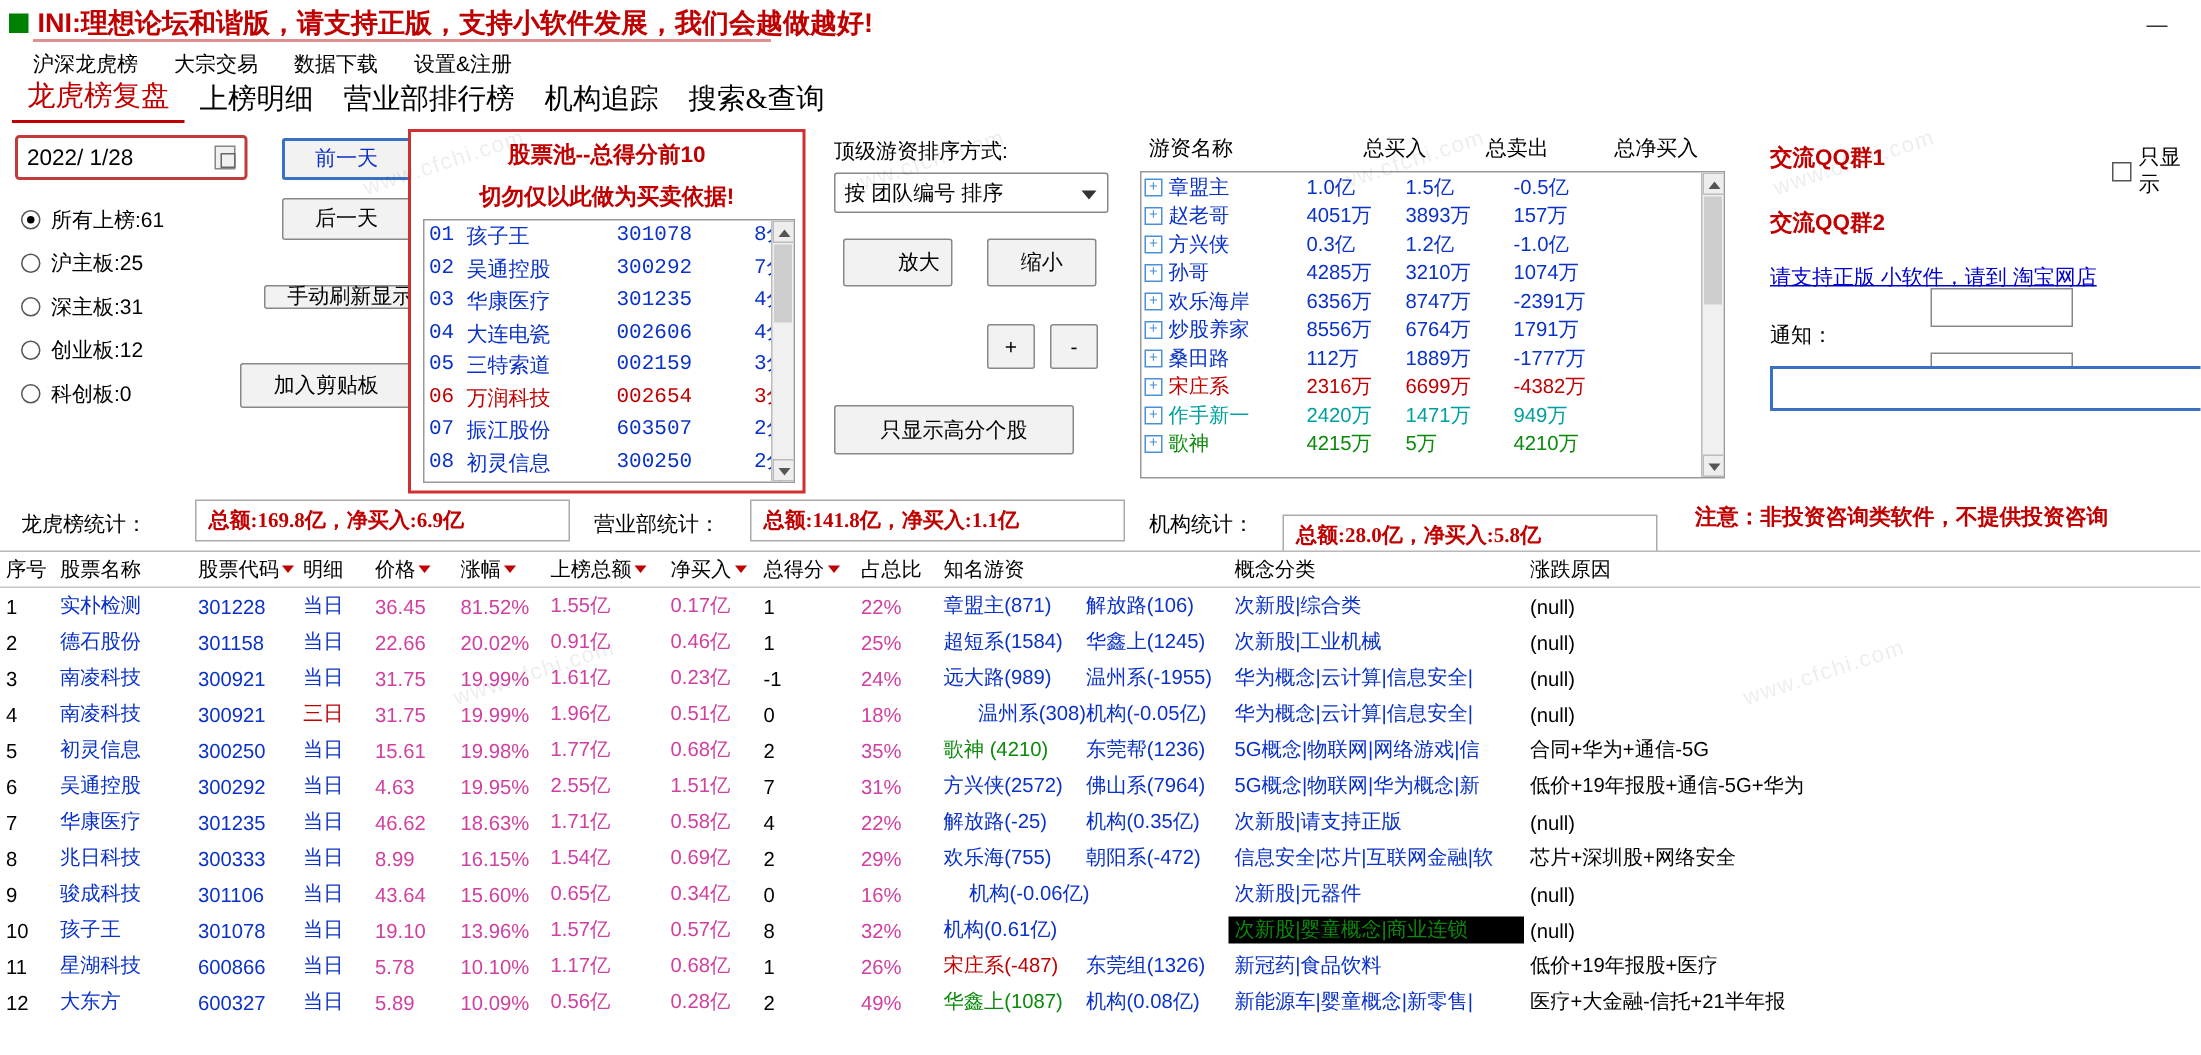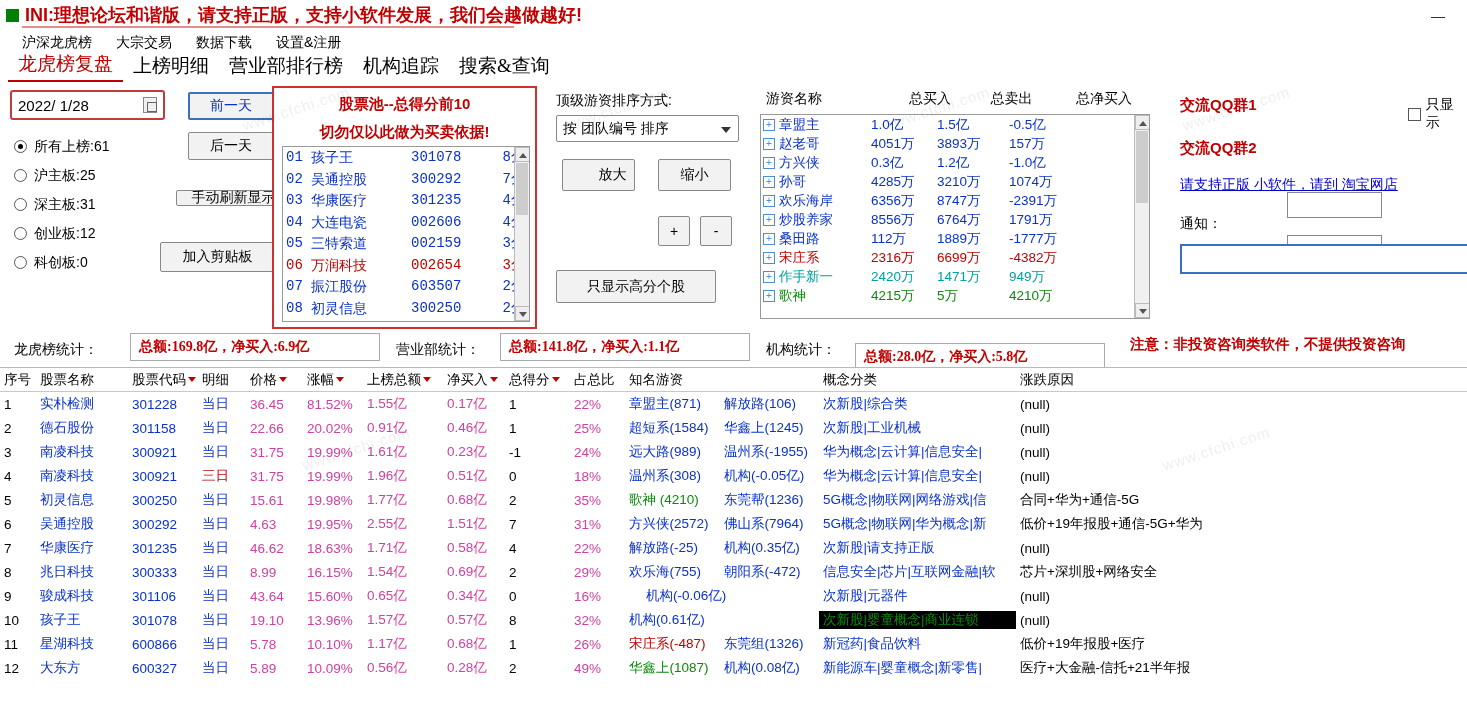--- a/index.html
+++ b/index.html
@@ -465,21 +465,21 @@
     <div class="c w0 black">4</div>
     <div class="c w1 blue">南凌科技</div>
     <div class="c w2 blue">300921</div>
     <div class="c w3 red">三日</div>
     <div class="c w4 magenta">31.75</div>
     <div class="c w5 magenta">19.99%</div>
     <div class="c w6 magenta">1.96亿</div>
     <div class="c w7 magenta">0.51亿</div>
     <div class="c w8 black">0</div>
     <div class="c w9 magenta">18%</div>
-    <div class="c w10 blue"><span style="display:inline-block;width:95px;">温州系(308)</span><span>机构(-0.05亿)</span></div>
+    <div class="c w10 blue"><span style="display:inline-block;width:95px;text-align:right;">温州系(308)</span><span>机构(-0.05亿)</span></div>
     <div class="c w11 blue">华为概念|云计算|信息安全|</div>
     <div class="c w12 black">(null)</div>
   </div>
 
   <div class="grow">
     <div class="c w0 black">5</div>
     <div class="c w1 blue">初灵信息</div>
     <div class="c w2 blue">300250</div>
     <div class="c w3 blue">当日</div>
     <div class="c w4 magenta">15.61</div>

